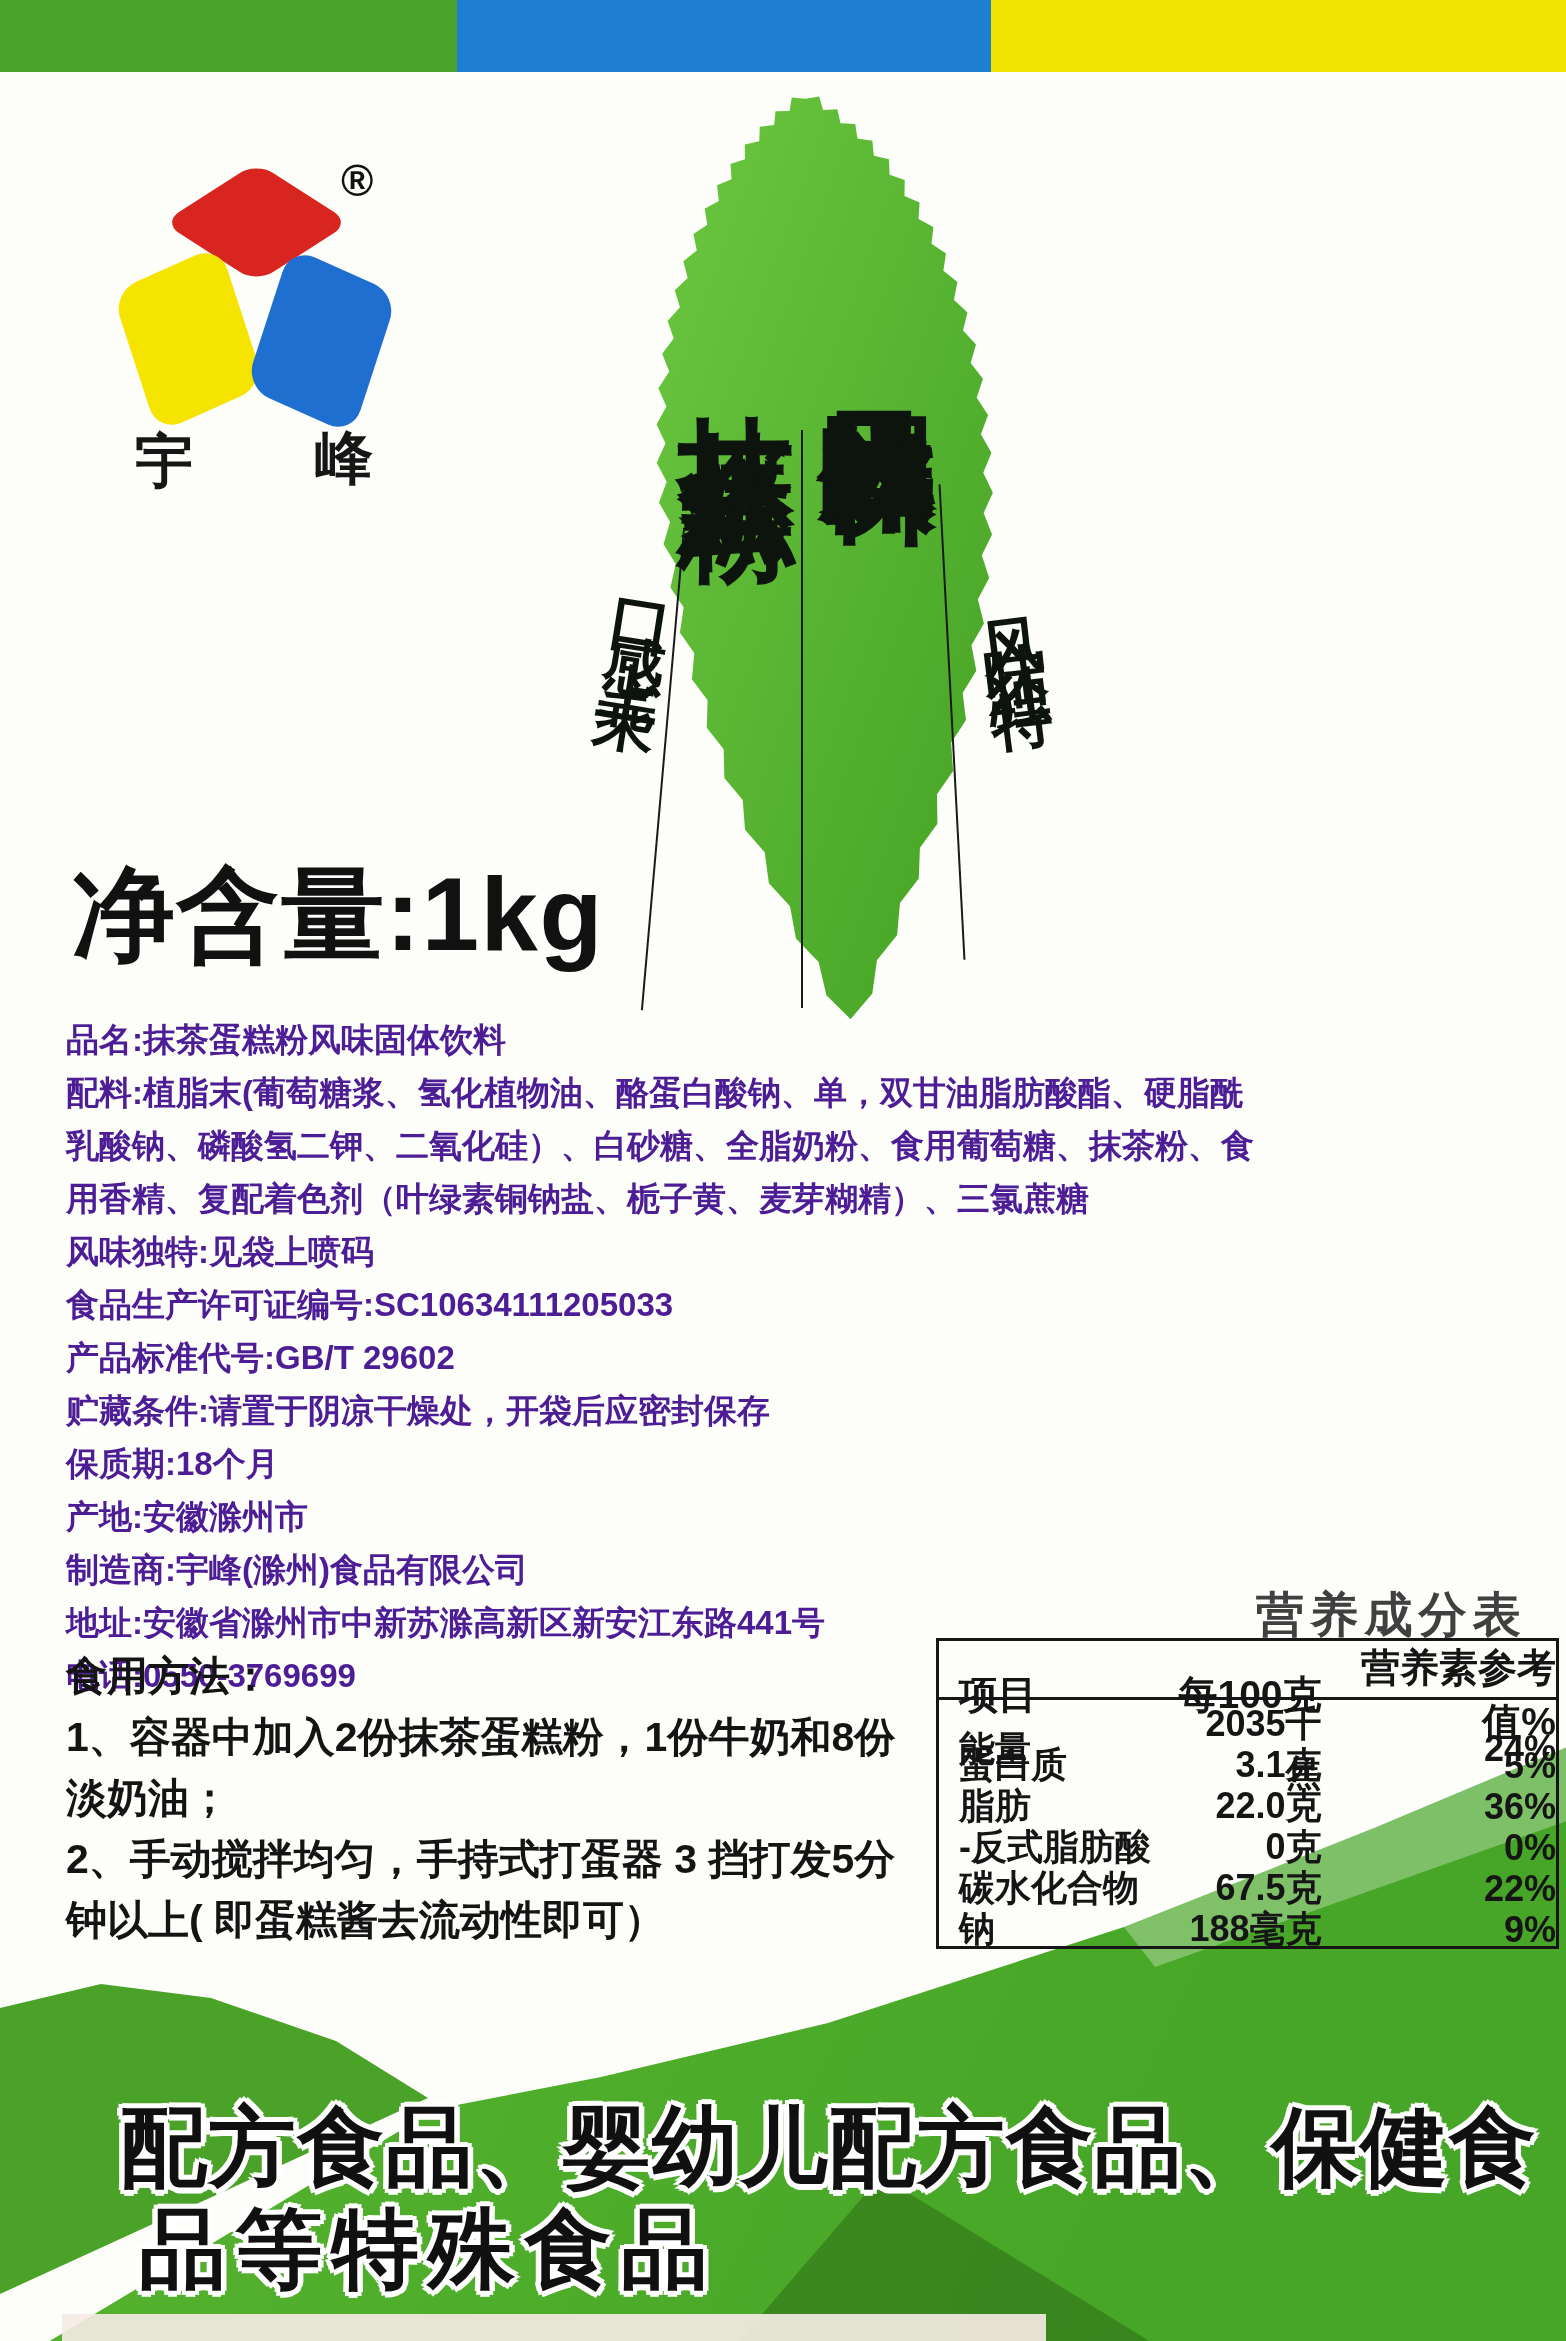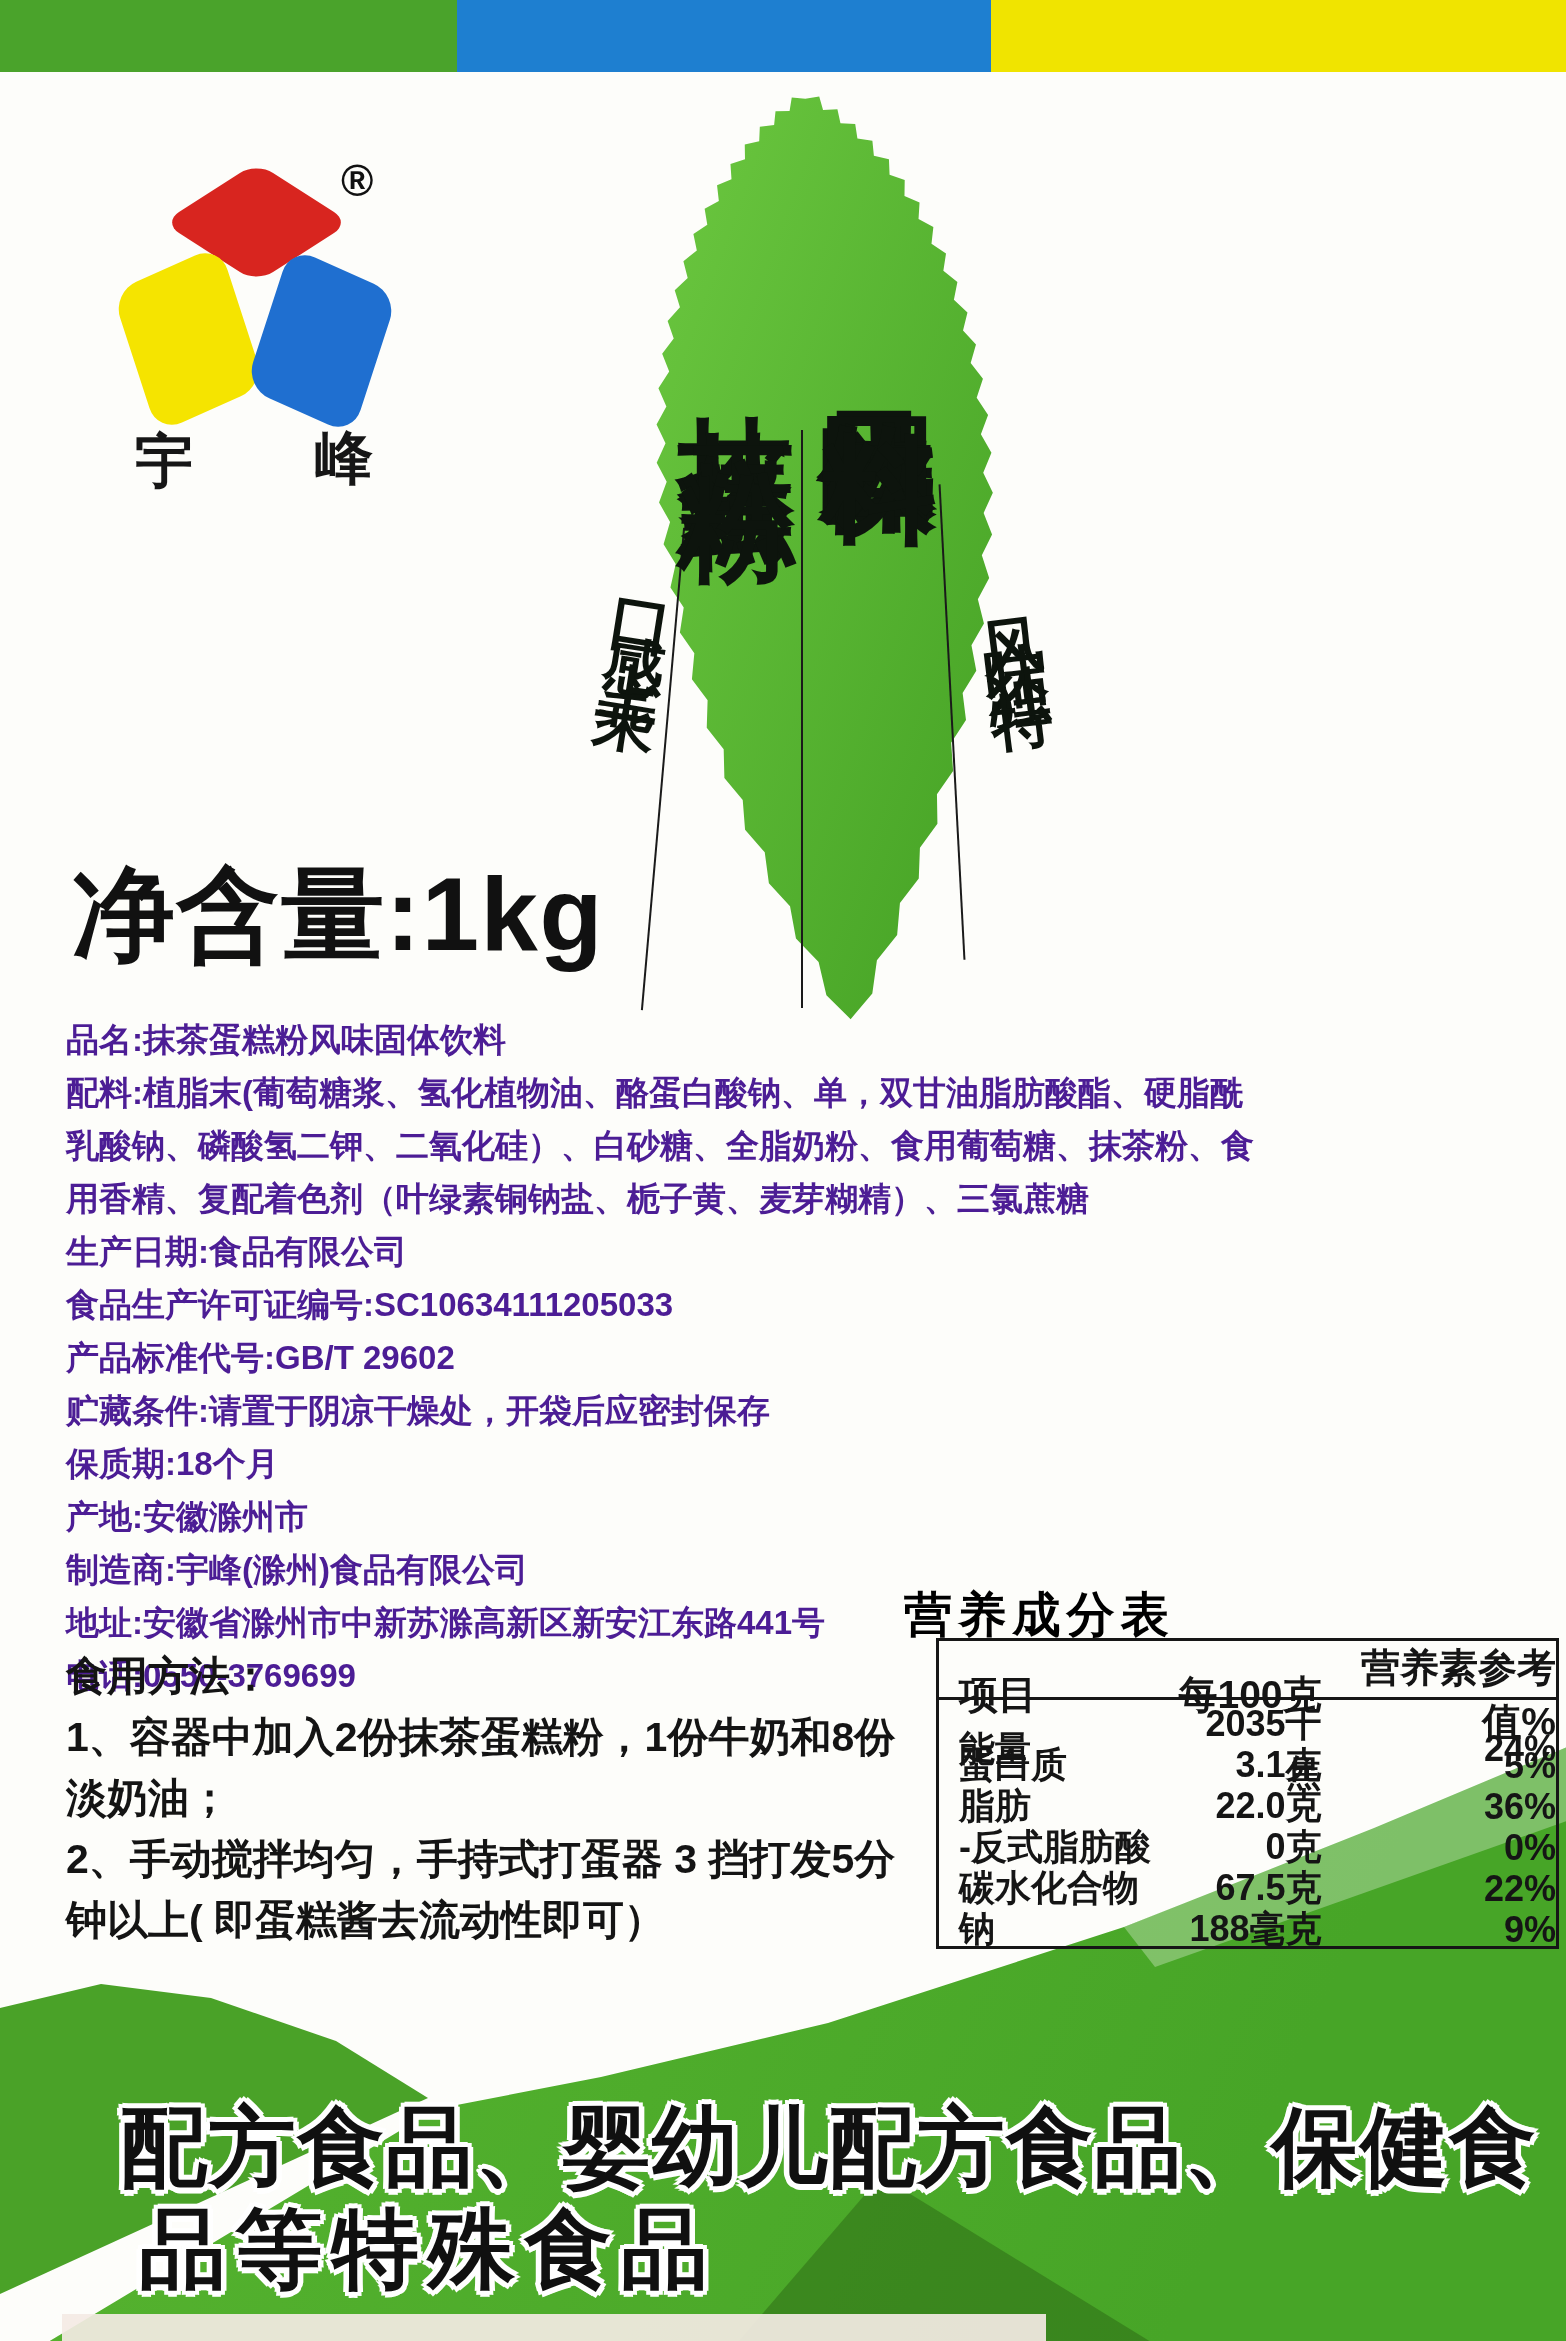--- a/index.html
+++ b/index.html
@@ -52,22 +52,22 @@
     clip-path:polygon(0 2008px,101px 1984px,211px 1998px,336px 2041px,428px 2098px,0 2294px);}
   .swoosh{background:linear-gradient(115deg,#5ab832 20%,#47a527 85%);
     clip-path:polygon(436px 2109px,601px 2077px,828px 2023px,1124px 1927px,1374px 1828px,1567px 1747px,1567px 2342px,48px 2342px);}
   .wedge{background:rgba(255,255,255,.30);
     clip-path:polygon(1124px 1927px,1567px 1747px,1567px 1821px,1155px 1967px);}
   .pyramid{background:rgba(40,96,18,.45);
     clip-path:polygon(738px 2342px,881px 2176px,1151px 2342px);}
   .palestrip{position:absolute;left:62px;top:2314px;width:984px;height:26.5px;
     background:rgba(244,234,228,.92);z-index:6;}
   
-  .nut-title{position:absolute;left:904px;top:1583px;width:623px;text-align:left;
-    font-size:48px;font-weight:900;letter-spacing:6.2px;color:#000000;z-index:4;}
+  .nut-title{position:absolute;left:904px;top:1583px;width:623px;text-align:right;
+    font-size:48px;font-weight:900;letter-spacing:6.2px;color:#404040;z-index:4;}
   .nut{position:absolute;left:904px;top:1638px;width:623px;border:3.1px solid #161616;z-index:4;
        box-sizing:border-box;background:transparent;margin-left:32px;}
   .nut .hrow{display:grid;grid-template-columns:38% 24% 38%;border-bottom:3.9px solid #161616;
        height:56px;align-items:center;}
   .nut .hrow div{font-size:39px;font-weight:700;}
   .nut .row{display:grid;grid-template-columns:38% 24% 38%;height:41px;align-items:center;}
   .nut .row div{font-size:36px;font-weight:700;}
   .c-name{padding-left:20px;text-align:left;}
   .c-val{text-align:right;}
   .c-pct{text-align:right;}
@@ -116,21 +116,21 @@
     <div class="vcol small col-right-small">风味独特</div>
   </div>
 
   <div class="net">净含量:1kg</div>
 
   <div class="info">
     <div class="ln">品名:抹茶蛋糕粉风味固体饮料</div>
     <div class="ln">配料:植脂末(葡萄糖浆、氢化植物油、酪蛋白酸钠、单，双甘油脂肪酸酯、硬脂酰</div>
     <div class="ln">乳酸钠、磷酸氢二钾、二氧化硅）、白砂糖、全脂奶粉、食用葡萄糖、抹茶粉、食</div>
     <div class="ln">用香精、复配着色剂（叶绿素铜钠盐、栀子黄、麦芽糊精）、三氯蔗糖</div>
-    <div class="ln">生产日期:食品有限公司</div>
+    <div class="ln">风味独特:见袋上喷码</div>
     <div class="ln">食品生产许可证编号:SC10634111205033</div>
     <div class="ln">产品标准代号:GB/T 29602</div>
     <div class="ln">贮藏条件:请置于阴凉干燥处，开袋后应密封保存</div>
     <div class="ln">保质期:18个月</div>
     <div class="ln">产地:安徽滁州市</div>
     <div class="ln">制造商:宇峰(滁州)食品有限公司</div>
     <div class="ln">地址:安徽省滁州市中新苏滁高新区新安江东路441号</div>
     <div class="ln">电话:0550-3769699</div>
   </div>
 

